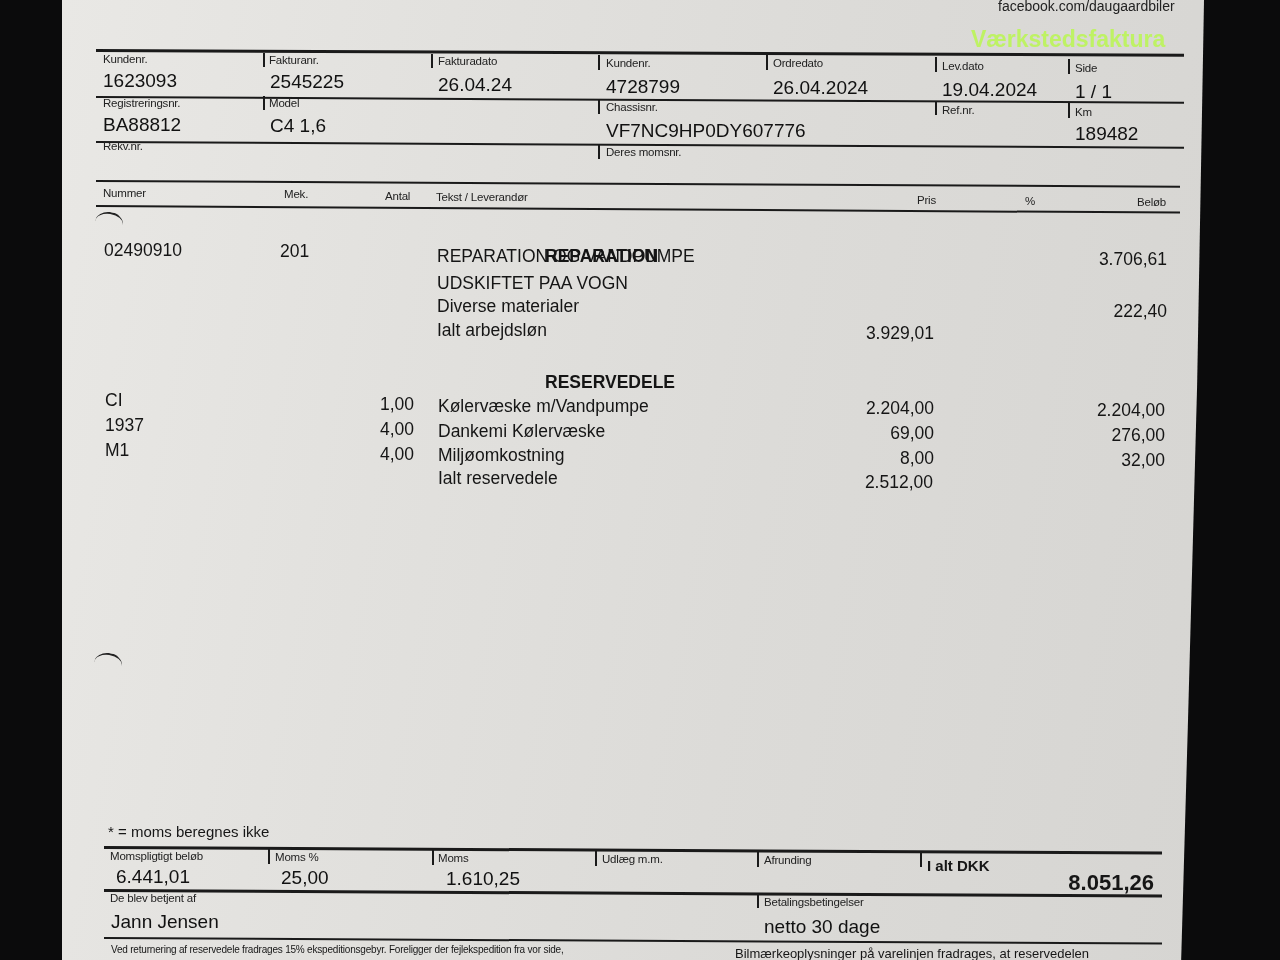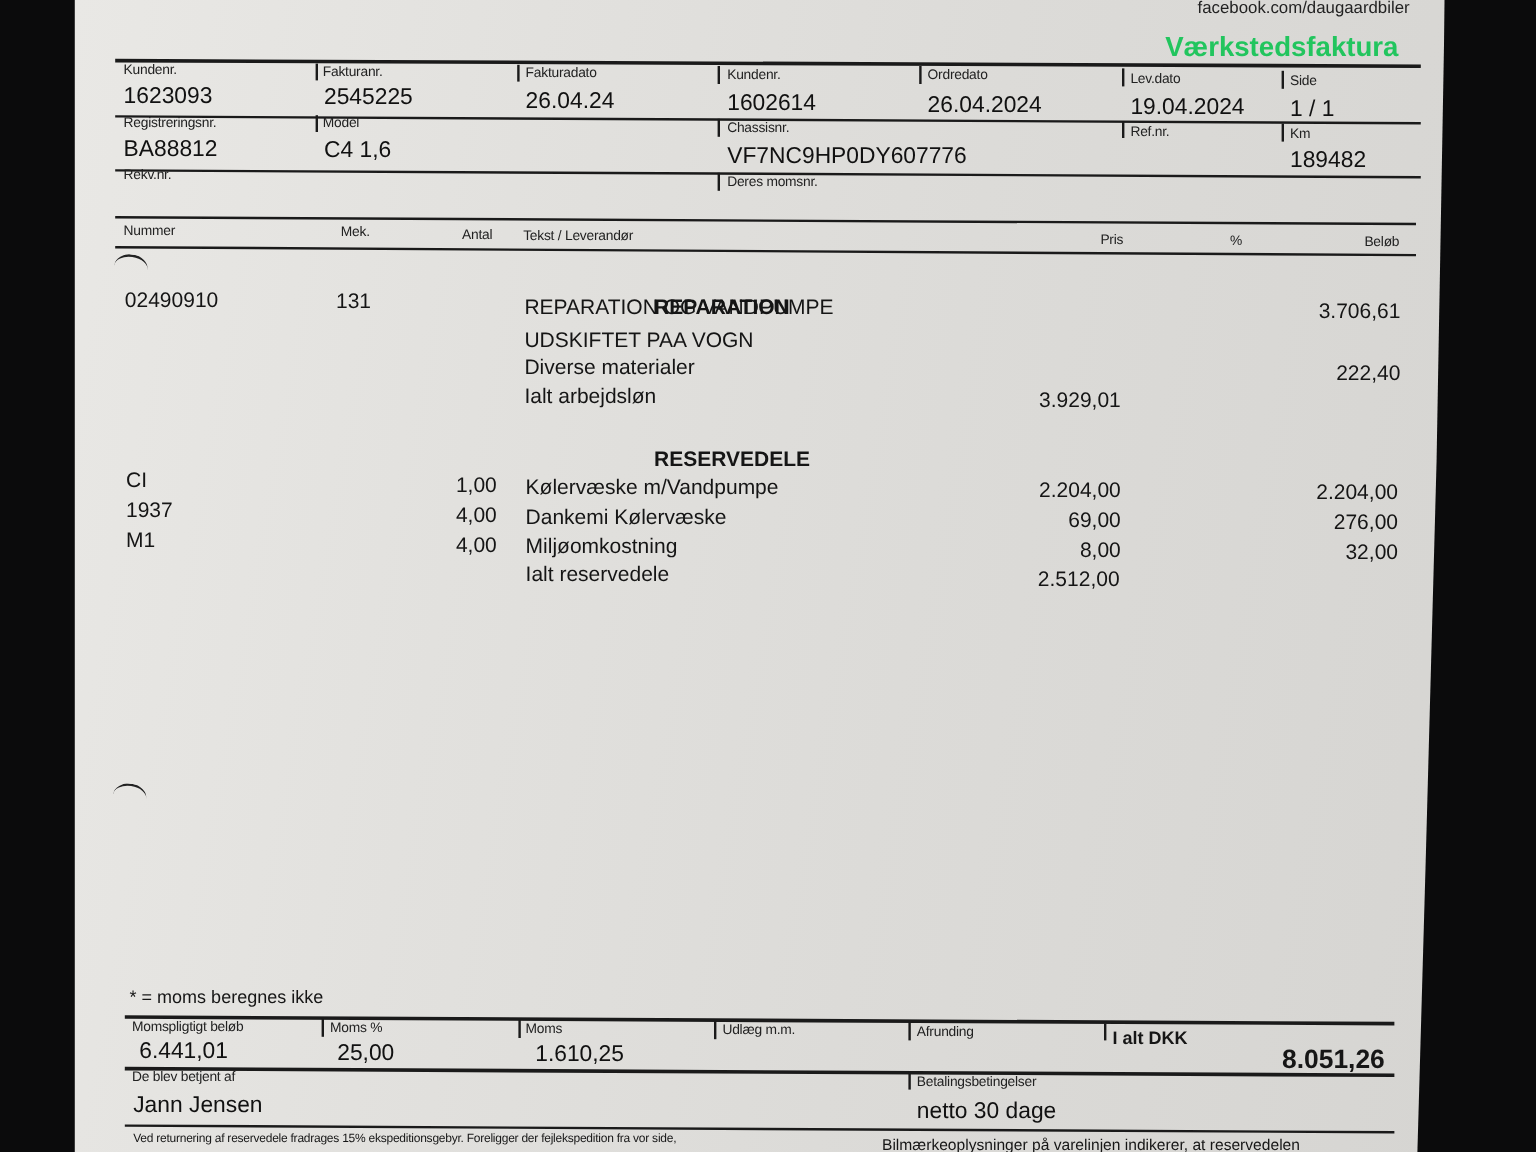--- a/index.html
+++ b/index.html
@@ -27,40 +27,40 @@
     border-top:2px solid #222; border-radius:50% 50% 0 0;
     transform:rotate(8deg);
   }
 </style>
 </head>
 <body>
 
 <div class="paper"></div>
 
 <div class="abs" style="left:998px; top:-2px; font-size:14px; color:#222;">facebook.com/daugaardbiler</div>
-<div class="abs bold" style="left:971px; top:26px; font-size:23px; color:#22c55e;">Værkstedsfaktura</div>
+<div class="abs bold" style="left:971px; top:26px; font-size:23px; color:#bef264;">Værkstedsfaktura</div>
 
 <div class="hline" style="left:96px; top:49px; width:1088px; height:3px; transform:rotate(0.25deg); transform-origin:left;"></div>
 <div class="hline" style="left:96px; top:96px; width:1088px; height:1.5px; transform:rotate(0.3deg); transform-origin:left;"></div>
 <div class="hline" style="left:96px; top:141px; width:1088px; height:1.5px; transform:rotate(0.3deg); transform-origin:left;"></div>
 
 <div class="abs lbl" style="left:103px; top:53px;">Kundenr.</div>
 <div class="abs val" style="left:103px; top:70px;">1623093</div>
 
 <div class="vtick" style="left:263px; top:53px; height:14px;"></div>
 <div class="abs lbl" style="left:269px; top:54px;">Fakturanr.</div>
 <div class="abs val" style="left:270px; top:71px;">2545225</div>
 
 <div class="vtick" style="left:431px; top:54px; height:14px;"></div>
 <div class="abs lbl" style="left:438px; top:55px;">Fakturadato</div>
 <div class="abs val" style="left:438px; top:74px;">26.04.24</div>
 
 <div class="vtick" style="left:598px; top:55px; height:15px;"></div>
 <div class="abs lbl" style="left:606px; top:57px;">Kundenr.</div>
-<div class="abs val" style="left:606px; top:76px;">1602614</div>
+<div class="abs val" style="left:606px; top:76px;">4728799</div>
 
 <div class="vtick" style="left:766px; top:55px; height:15px;"></div>
 <div class="abs lbl" style="left:773px; top:57px;">Ordredato</div>
 <div class="abs val" style="left:773px; top:77px;">26.04.2024</div>
 
 <div class="vtick" style="left:935px; top:57px; height:15px;"></div>
 <div class="abs lbl" style="left:942px; top:60px;">Lev.dato</div>
 <div class="abs val" style="left:942px; top:79px;">19.04.2024</div>
 
 <div class="vtick" style="left:1068px; top:59px; height:15px;"></div>
@@ -99,21 +99,21 @@
 <div class="abs lbl" style="left:1137px; top:196px;">Beløb</div>
 <div class="hline" style="left:96px; top:205px; width:1084px; height:1.5px; transform:rotate(0.35deg); transform-origin:left;"></div>
 
 <div class="arc" style="left:95px; top:212px;"></div>
 <div class="arc" style="left:94px; top:653px;"></div>
 
 <div class="abs body-text bold" style="left:545px; top:208px;margin-top:38px;">REPARATION</div>
 
 <div>
   <div class="abs body-text" style="left:104px; top:240px;">02490910</div>
-  <div class="abs body-text" style="left:280px; top:241px;">131</div>
+  <div class="abs body-text" style="left:280px; top:241px;">201</div>
   <div class="abs body-text" style="left:437px; top:246px;">REPARATION OG VANDPUMPE</div>
   <div class="abs body-text right" style="right:113px; top:249px;">3.706,61</div>
 </div>
 <div>
   <div class="abs body-text" style="left:437px; top:273px;">UDSKIFTET PAA VOGN</div>
 </div>
 <div>
   <div class="abs body-text" style="left:437px; top:296px;">Diverse materialer</div>
   <div class="abs body-text right" style="right:113px; top:301px;">222,40</div>
 </div>
@@ -180,13 +180,13 @@
 <div class="abs lbl" style="left:110px; top:892px;">De blev betjent af</div>
 <div class="abs val" style="left:111px; top:911px;">Jann Jensen</div>
 
 <div class="vtick" style="left:757px; top:894px; height:14px;"></div>
 <div class="abs lbl" style="left:764px; top:896px;">Betalingsbetingelser</div>
 <div class="abs val" style="left:764px; top:916px;">netto 30 dage</div>
 
 <div class="hline" style="left:104px; top:937px; width:1058px; height:1.5px; transform:rotate(0.3deg); transform-origin:left;"></div>
 
 <div class="abs" style="left:111px; top:944px; font-size:10px; letter-spacing:-0.2px;">Ved returnering af reservedele fradrages 15% ekspeditionsgebyr. Foreligger der fejlekspedition fra vor side,</div>
-<div class="abs" style="left:735px; top:946px; font-size:13px;">Bilmærkeoplysninger på varelinjen indikerer, at reservedelen</div>
+<div class="abs" style="left:735px; top:946px; font-size:13px;">Bilmærkeoplysninger på varelinjen fradrages, at reservedelen</div>
 
 </body></html>

